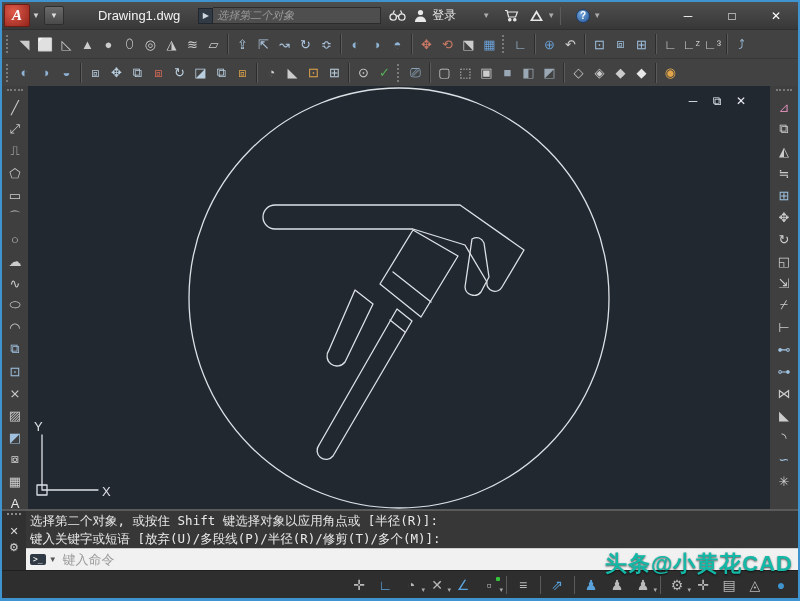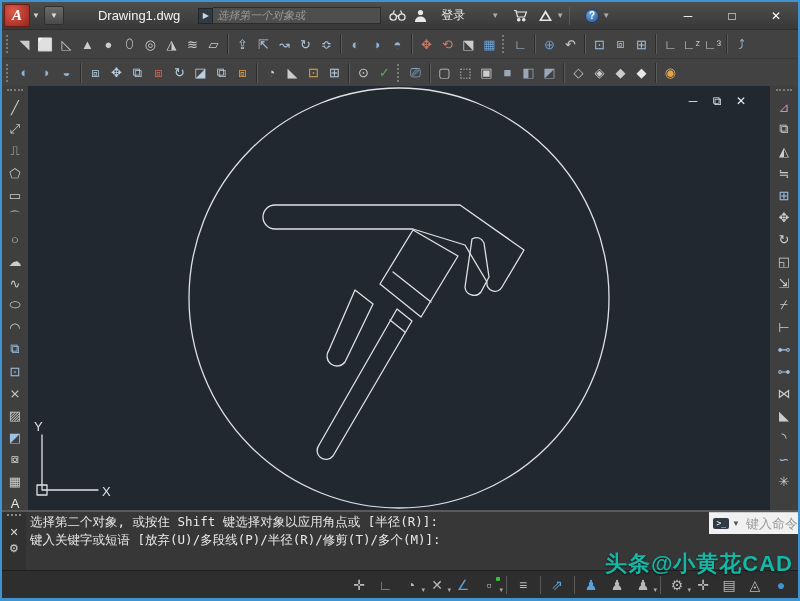--- a/index.html
+++ b/index.html
@@ -15,21 +15,21 @@
   
   .titlebar{height:27px;background:linear-gradient(#4e4e4e,#383838);display:flex;align-items:center;flex:0 0 27px;color:#e6e6e6;font-size:12px;}
   .applogo{width:26px;height:23px;margin-left:2px;background:radial-gradient(circle at 35% 30%,#e05a49,#93241b);border:1px solid #6b1c15;border-radius:2px;color:#fff;font-weight:bold;font-style:italic;font-size:15px;display:flex;align-items:center;justify-content:center;font-family:"Liberation Serif",serif;}
   .mini-caret{color:#cfcfcf;font-size:8px;margin:0 2px;}
   .qa-btn{width:20px;height:19px;background:linear-gradient(#6a6a6a,#4a4a4a);border:1px solid #2e2e2e;border-radius:2px;display:flex;align-items:center;justify-content:center;font-size:8px;color:#ddd;margin-left:2px;}
   .doc-title{margin-left:34px;font-size:13px;color:#f2f2f2;}
   .search-wrap{display:flex;align-items:center;margin-left:18px;}
   .search-play{width:15px;height:16px;background:#303b46;border:1px solid #20262c;color:#cfd8e0;font-size:8px;display:flex;align-items:center;justify-content:center;}
   .search-input{width:168px;height:17px;background:#4e4e4e;border:1px solid #2c2c2c;border-left:none;color:#9b9b9b;font-style:italic;font-size:11px;padding:0 4px;display:flex;align-items:center;white-space:nowrap;overflow:hidden;}
   .tb-ico{display:flex;align-items:center;justify-content:center;margin-left:8px;color:#e8e8e8;}
-  .login-label{margin-left:14px;color:#e8e8e8;}
+  .login-label{margin-left:5px;color:#e8e8e8;}
   .caret{font-size:8px;color:#aaa;margin-left:3px;}
   .login-caret{margin-left:26px;}
   .help-badge{width:14px;height:14px;border-radius:50%;background:radial-gradient(circle at 35% 30%,#6ea3d8,#2a5a9c);color:#fff;font-size:10px;font-weight:bold;display:flex;align-items:center;justify-content:center;margin-left:10px;border:1px solid #1d3f6e;}
   .tb-sep{width:1px;height:18px;background:#2d2d2d;border-right:1px solid #5b5b5b;margin:0 5px;}
   .win-btns{margin-left:auto;display:flex;}
   .win-btn{width:44px;height:24px;display:flex;align-items:center;justify-content:center;color:#fff;font-size:12px;}
   
   .toolbar{background:#424242;display:flex;align-items:center;overflow:hidden;padding-left:2px;border-top:1px solid #4f4f4f;}
   .toolbar.row1{height:29px;flex:0 0 29px;border-top:1px solid #2f2f2f;}
   .toolbar.row2{height:28px;flex:0 0 28px;border-top:1px solid #383838;}
@@ -46,21 +46,21 @@
   .side-toolbar .grip{width:16px;height:5px;border-left:none;border-top:2px dotted #7a7a7a;margin:1px 0 2px 0;}
   .canvas{flex:1 1 auto;background:#212830;position:relative;overflow:hidden;}
   .vp-ctrls{position:absolute;top:8px;right:22px;display:flex;gap:10px;color:#e8edf2;font-size:12px;z-index:5;}
   .vp-ctrls span{display:inline-flex;width:14px;justify-content:center;}
   .canvas svg{position:absolute;left:0;top:0;}
   
   .cmd{flex:0 0 60px;display:flex;border-top:2px solid #5a5a5a;background:#373737;}
   .cmd-left{width:24px;background:#313131;display:flex;flex-direction:column;align-items:center;padding-top:2px;color:#d8d8d8;flex:0 0 24px;}
   .cmd-left .gripdots{width:14px;height:4px;border-top:2px dotted #8a8a8a;margin-bottom:6px;}
   .cmd-left .cbtn{font-size:11px;height:16px;display:flex;align-items:center;}
-  .cmd-right{flex:1;display:flex;flex-direction:row;min-width:0;}
+  .cmd-right{flex:1;display:flex;flex-direction:column;min-width:0;}
   .cmd-history{flex:1;padding:1px 6px 0 4px;font-family:"DejaVu Sans Mono",monospace;font-size:12.5px;color:#e8e8e8;line-height:18px;white-space:nowrap;overflow:hidden;}
   .cmd-input{height:22px;background:#f1f1f1;display:flex;align-items:center;padding-left:4px;border-top:1px solid #cfcfcf;}
   .prompt-chip{background:#2f3a44;color:#fff;font-size:8px;font-family:"DejaVu Sans Mono",monospace;padding:1px 3px;border-radius:2px;}
   .prompt-caret{color:#555;font-size:8px;margin:0 6px 0 3px;}
   .cmd-placeholder{color:#9a9a9a;font-size:13px;}
   
   .statusbar{flex:0 0 28px;background:#2e2e2e;border-top:1px solid #1f1f1f;display:flex;align-items:center;justify-content:flex-end;padding-right:4px;}
   .statusbar .icon-cell{width:26px;height:24px;font-size:14px;color:#b9b9b9;}
   .statusbar .tsep{height:18px;}
   .watermark{position:absolute;right:5px;bottom:19px;z-index:50;color:#14b8a6;font-size:22px;font-weight:bold;letter-spacing:1px;text-shadow:0 1px 2px rgba(0,0,0,.65);font-family:"Liberation Sans",sans-serif;}
@@ -70,21 +70,21 @@
 
 <div class="window">
 
   <div class="titlebar">
     <div class="applogo">A</div>
     <span class="mini-caret">▼</span>
     <div class="qa-btn">▼</div>
     <span class="doc-title">Drawing1.dwg</span>
     <div class="search-wrap">
       <div class="search-play">▶</div>
-      <div class="search-input">选择第一个对象或</div>
+      <div class="search-input">选择第二个对象</div>
     </div>
     <span class="tb-ico">
       <svg width="17" height="13" viewBox="0 0 17 13">
           <g fill="none" stroke="#e8e8e8" stroke-width="1.3">
             <circle cx="4.2" cy="8" r="3.2"></circle>
             <circle cx="12.8" cy="8" r="3.2"></circle>
             <path d="M4 4.5 L5.5 1.5 M13 4.5 L11.5 1.5 M7.4 7 h2.2"></path>
           </g>
         </svg>
     </span>

